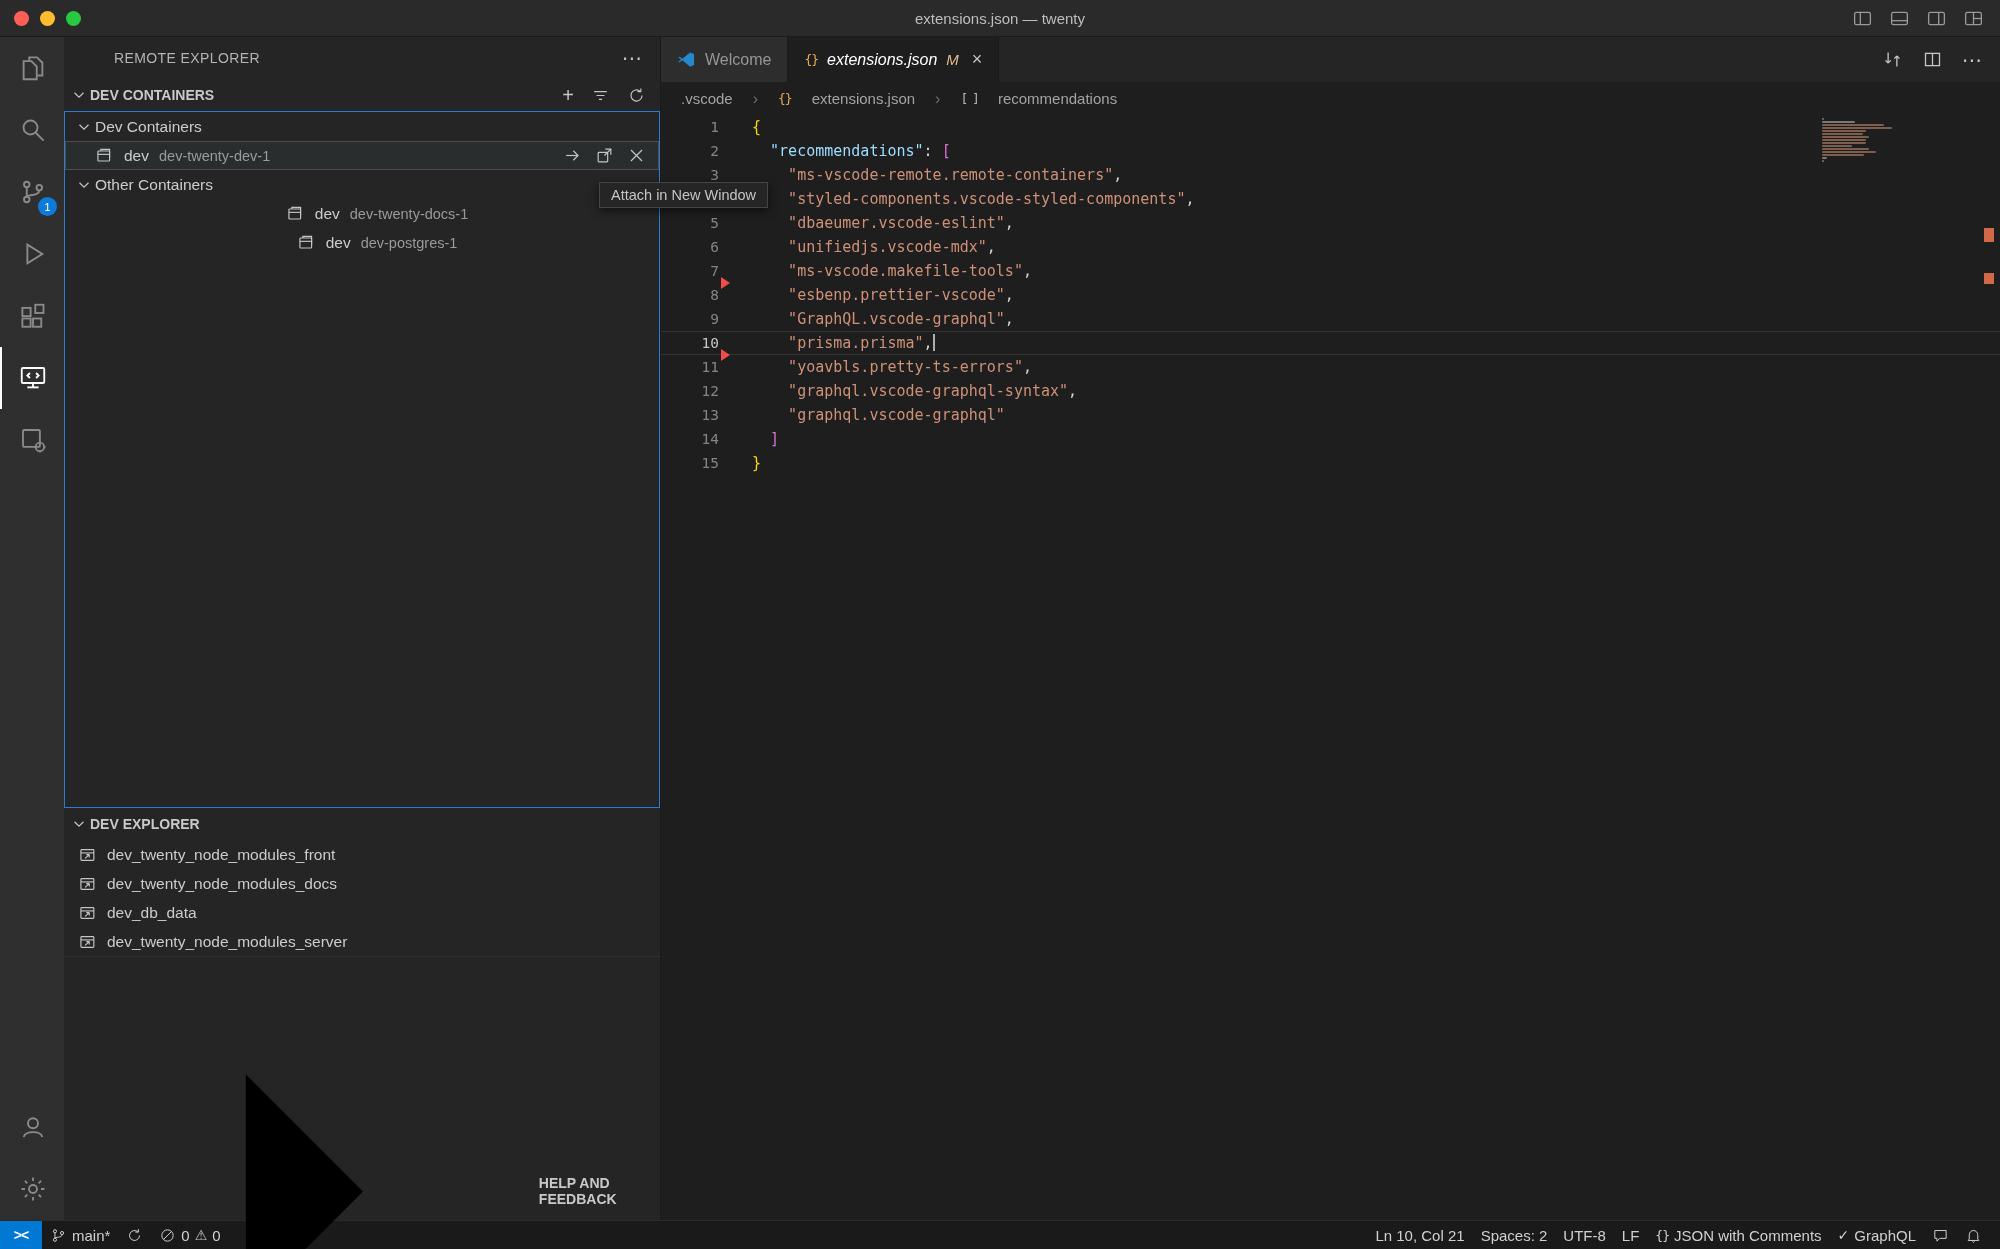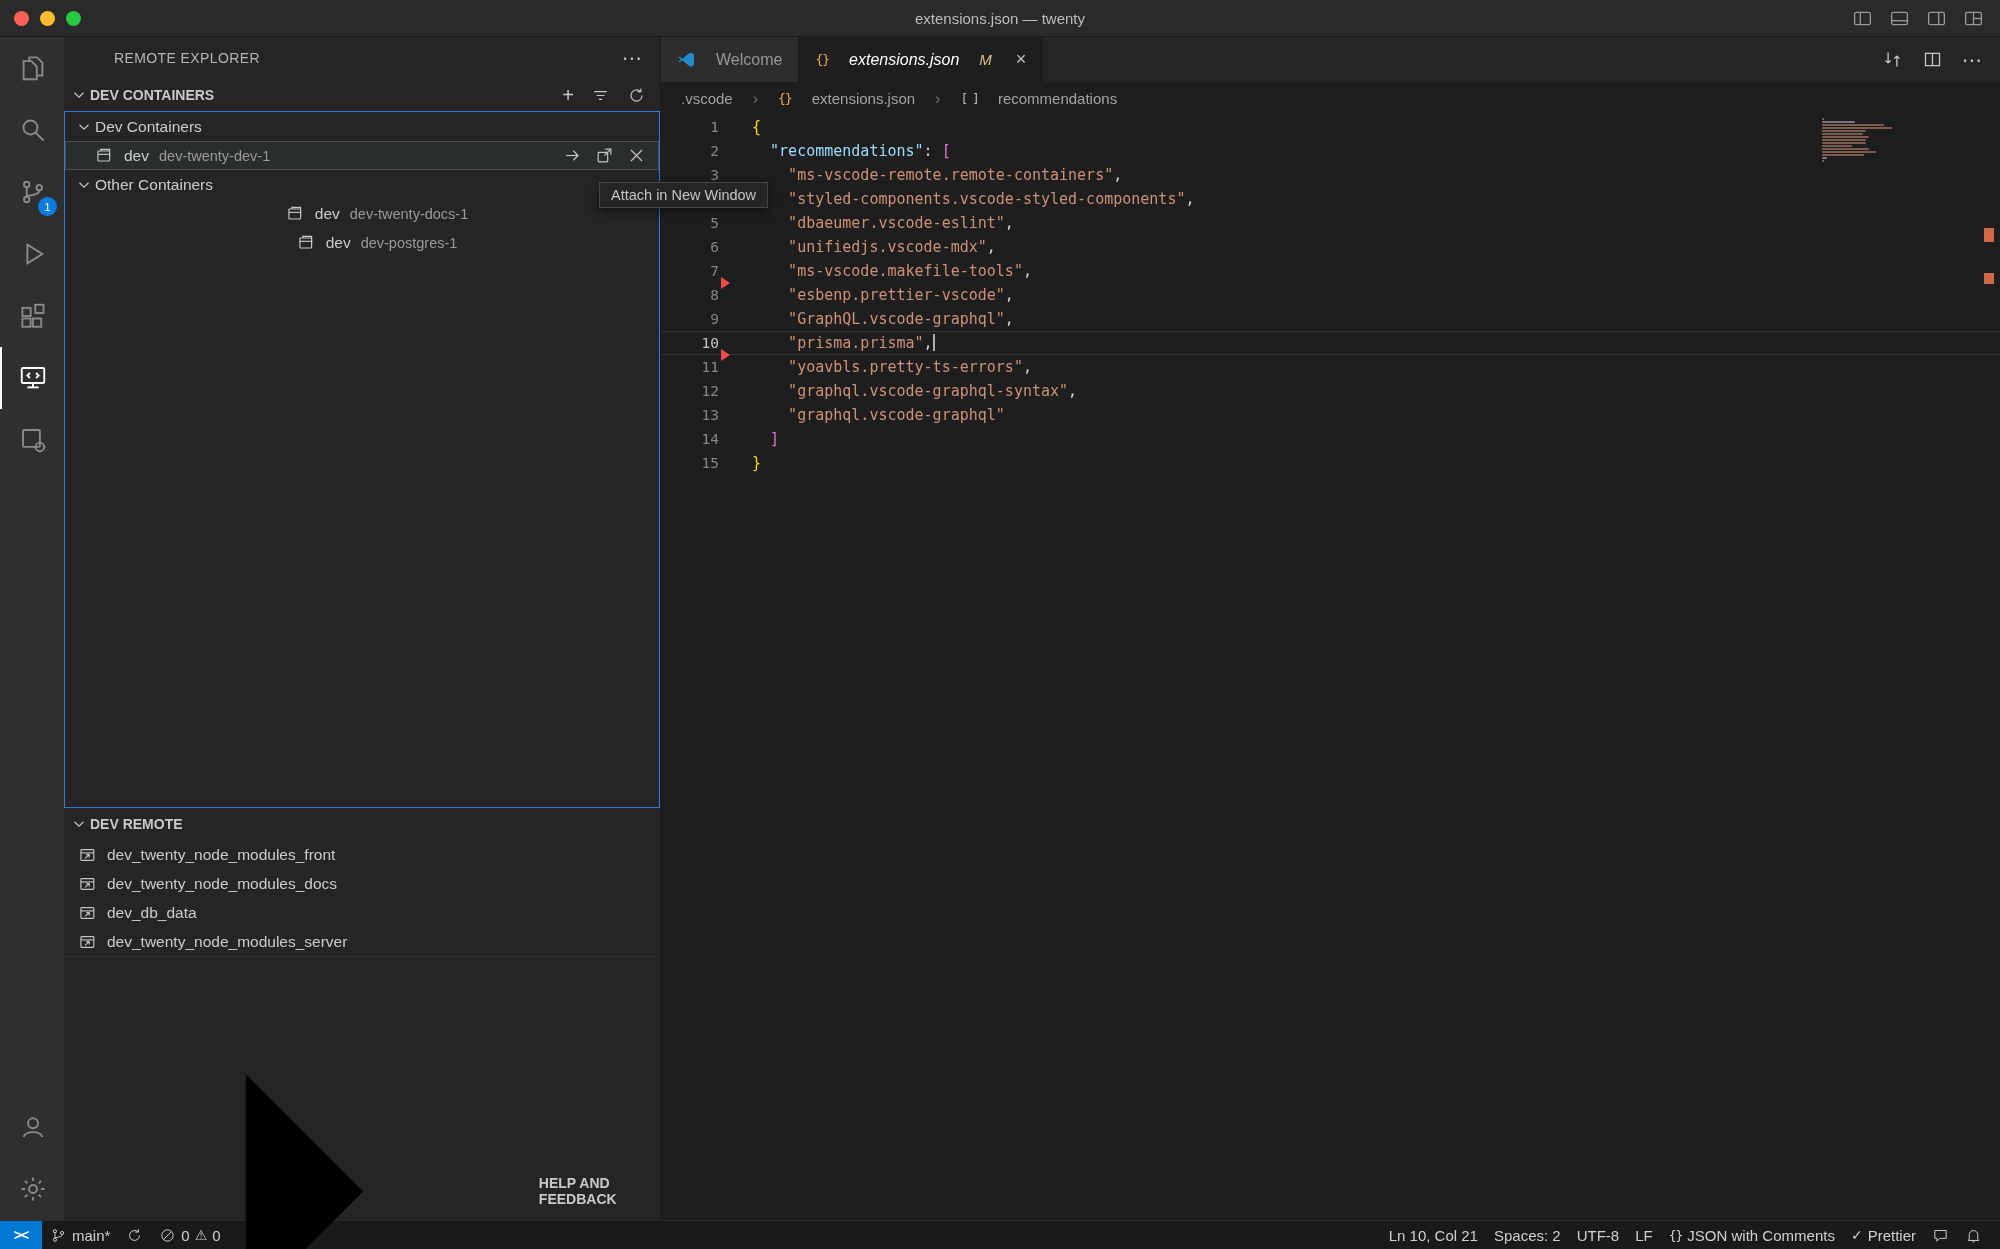--- a/index.html
+++ b/index.html
@@ -55,21 +55,21 @@
   .row-actions svg { width:19px; height:19px; stroke:#c5c5c5; fill:none; stroke-width:1.5; }
 
   .vol-rows .row { padding-left:14px; }
   .help-row { margin-top:auto; flex:0 0 29px; display:flex; align-items:center; font-size:14px; font-weight:700;
               color:#c9c9c9; padding-left:6px; border-top:1px solid #303031; cursor:pointer; }
   .sb-spacer { flex:1; }
 
   
   .editor-area { flex:1; min-width:0; display:flex; flex-direction:column; background:#1e1e1e; }
   .tabbar { flex:0 0 45px; background:#252526; display:flex; align-items:stretch; }
-  .tab { display:flex; align-items:center; gap:20px; padding:0 16px; font-size:16px;
+  .tab { display:flex; align-items:center; gap:9px; padding:0 16px; font-size:16px;
          background:#2d2d2d; color:#969696; border-right:1px solid #1b1b1b; cursor:pointer; }
   .tab.active { background:#1e1e1e; color:#fefefe; }
   .tab .t-label.italic { font-style:italic; }
   .git-m { color:#e2c08d; font-style:italic; font-size:15px; }
   .tab-close { font-size:18px; color:#c5c5c5; margin-left:4px; }
   .json-glyph { color:#e8ab53; font-family:"DejaVu Sans Mono",monospace; font-size:13px; letter-spacing:-1px; }
   .tab-actions { margin-left:auto; display:flex; align-items:center; gap:19px; padding-right:18px; }
   .tab-actions svg { width:21px; height:21px; stroke:#c5c5c5; fill:none; stroke-width:1.5; }
   .tab-actions .glyph { font-size:20px; color:#c5c5c5; }
 
@@ -287,21 +287,21 @@
               </svg></span>
           <span>dev</span>
           <span class="desc">dev-postgres-1</span>
         </div>
       </div>
 
       <div class="sec-header">
         <svg class="chev-svg" viewBox="0 0 24 24">
             <path d="M6 9l6 6 6-6"></path>
           </svg>
-        <span>DEV REMOTE</span>
+        <span>DEV EXPLORER</span>
       </div>
       <div class="vol-rows">
         <div class="row">
           <span class="item-icon"><svg viewBox="0 0 24 24">
                 <rect x="3.5" y="5.5" width="15.5" height="13" rx="1"></rect>
                 <path d="M3.5 9.5h15.5"></path>
                 <path d="M8.5 16l5-4.5M13.5 11.5h-3.6M13.5 11.5v3.6"></path>
               </svg></span>
           <span>dev_twenty_node_modules_front</span>
         </div>
@@ -462,21 +462,21 @@
       </div>
       <div class="sb-item">
         <span>LF</span>
       </div>
       <div class="sb-item">
         <span class="json-glyph" style="color:#d0d0d0">{}</span>
         <span>JSON with Comments</span>
       </div>
       <div class="sb-item">
         <span class="check-glyph">✓</span>
-        <span>Prettier</span>
+        <span>GraphQL</span>
       </div>
       <div class="sb-item">
         <svg viewBox="0 0 24 24">
             <path d="M4 5h16v11H11l-4 4v-4H4z"></path>
           </svg>
       </div>
       <div class="sb-item">
         <svg viewBox="0 0 24 24">
             <path d="M6 17v-6a6 6 0 0 1 12 0v6l1.5 2h-15z"></path>
             <path d="M10.5 20.5a1.8 1.8 0 0 0 3 0"></path>

